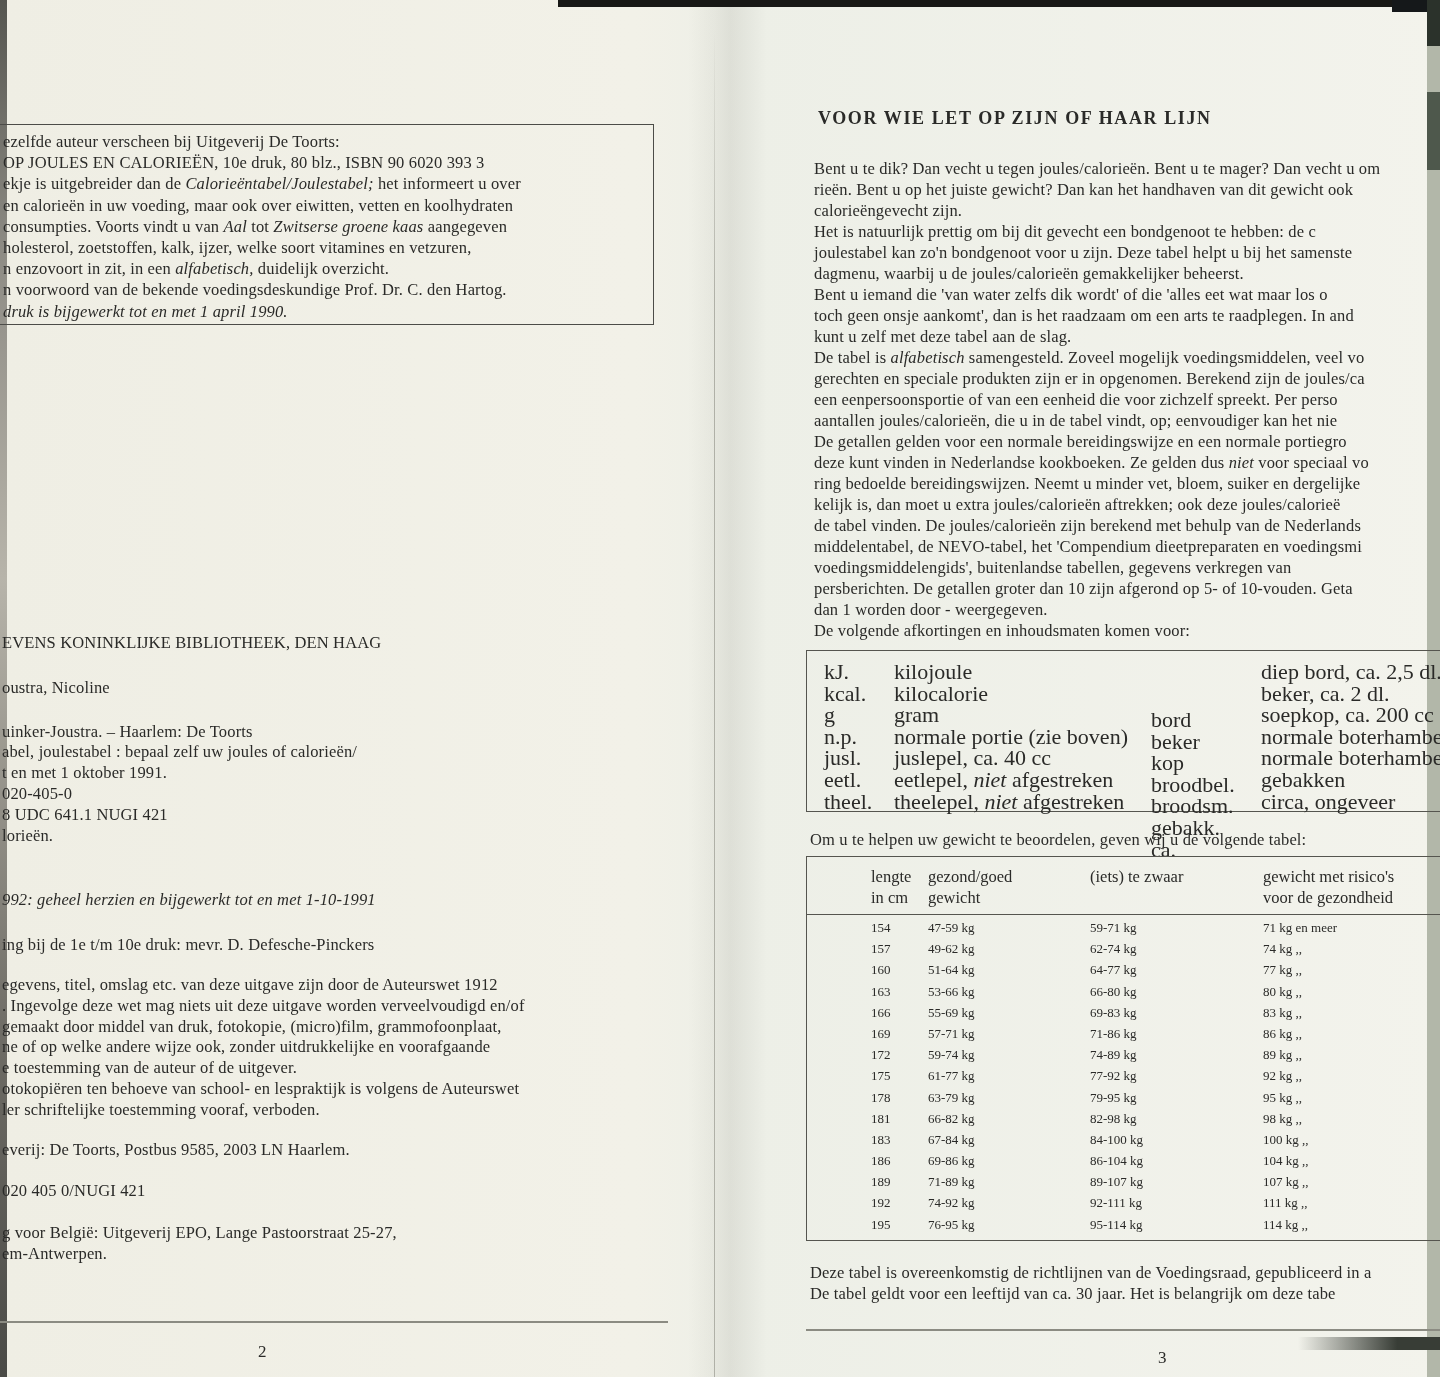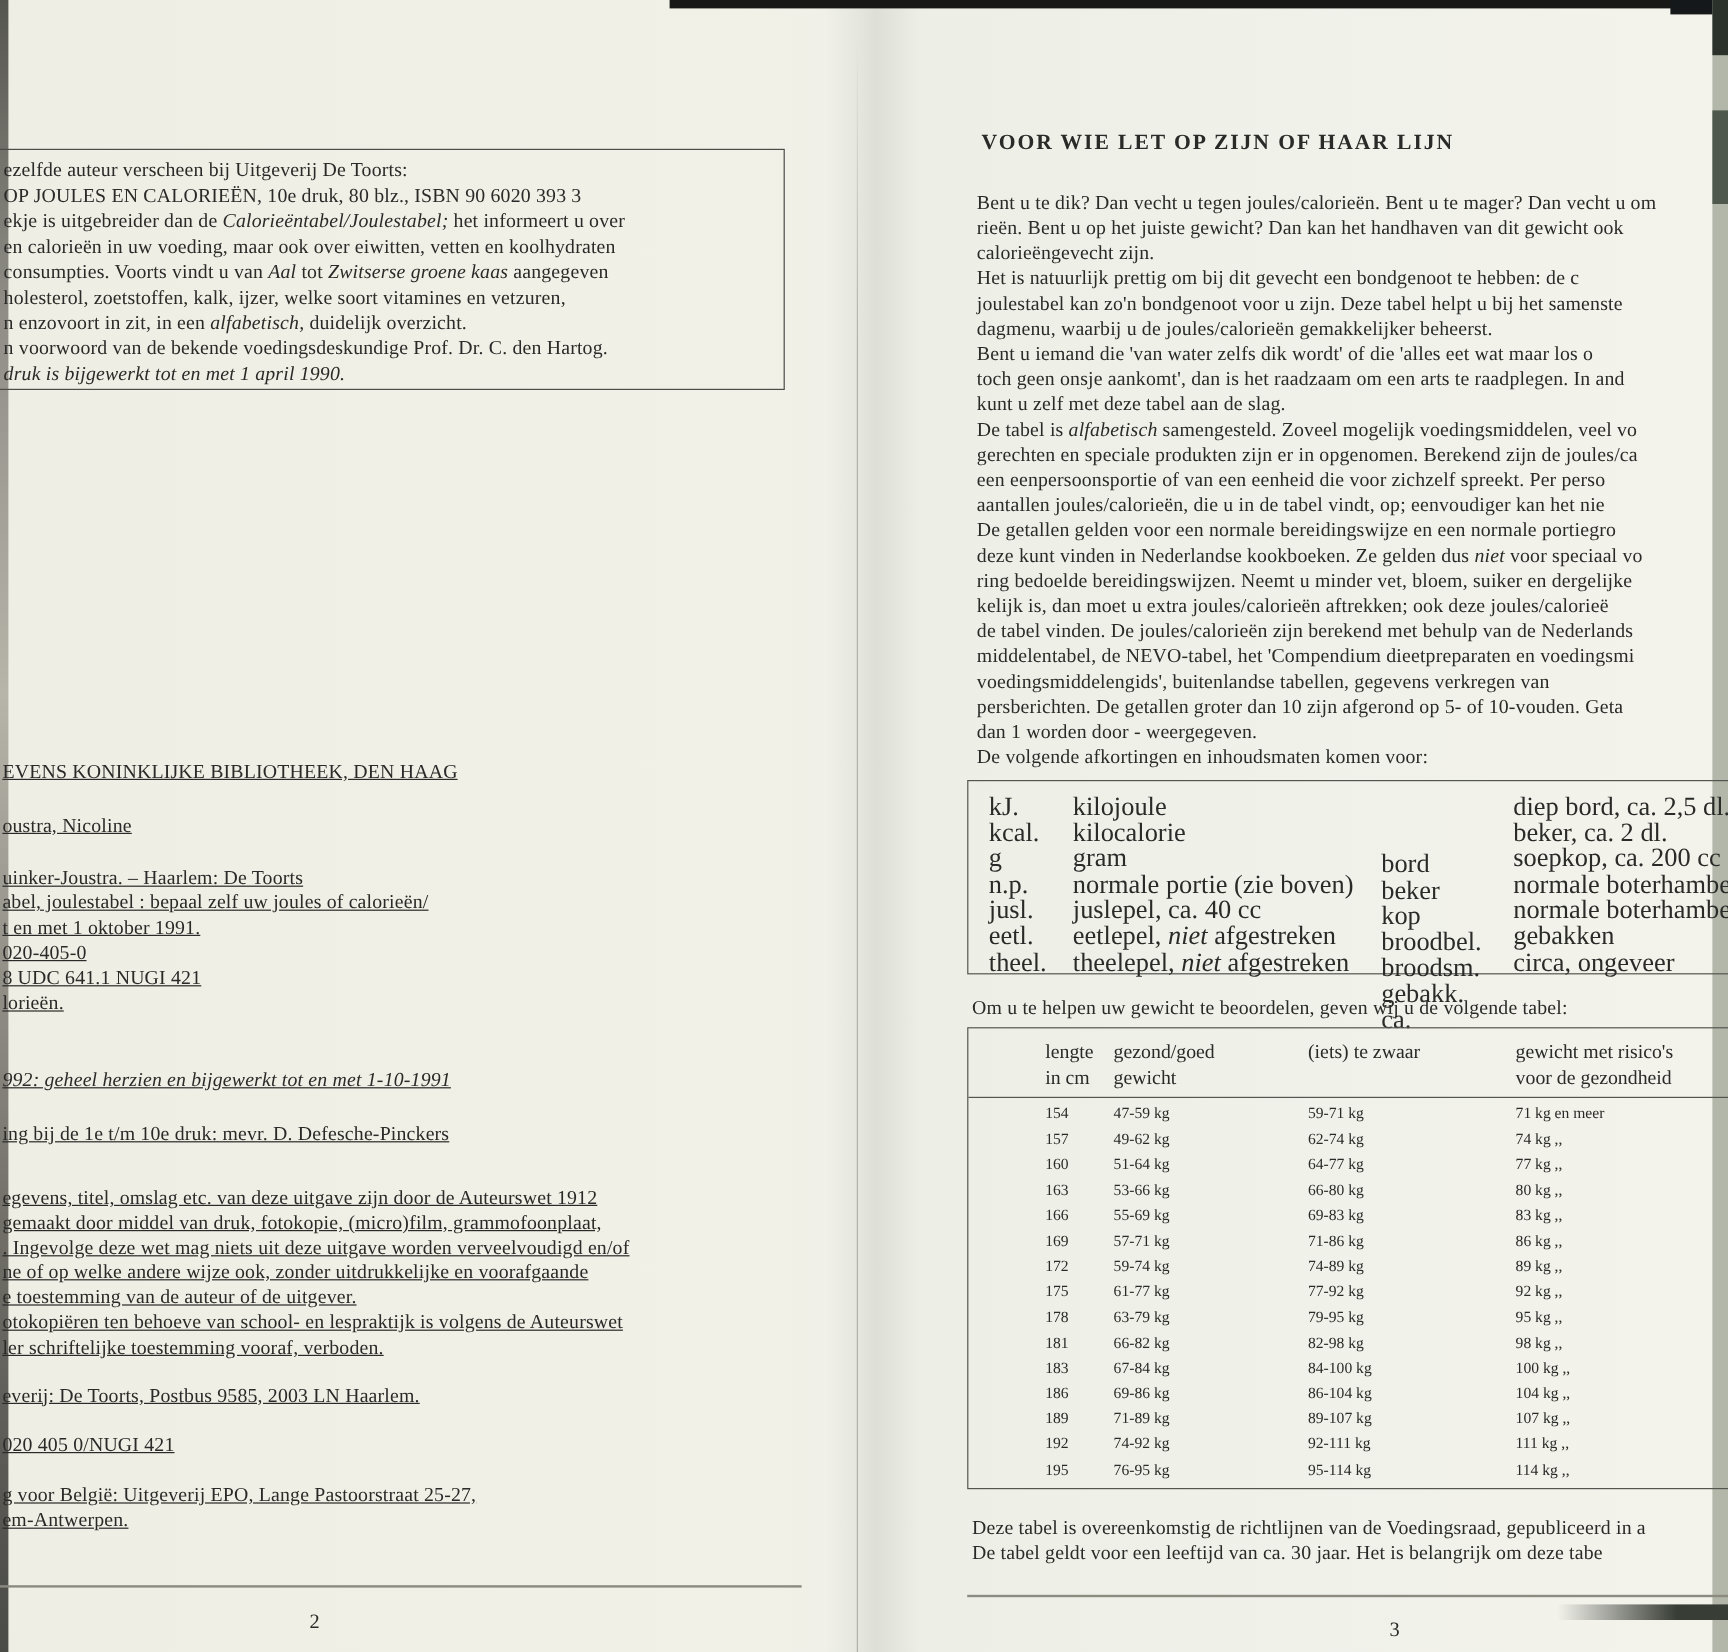--- a/index.html
+++ b/index.html
@@ -11,23 +11,23 @@
   }
   .line{white-space:nowrap;font-size:16.5px;line-height:20.8px;letter-spacing:0.15px;}
   .boxline{line-height:21.2px;}
   .introline{line-height:21px;}
   
   .promo-box{
     position:absolute;left:-10px;top:124px;width:650px;height:193px;
     border:1px solid #4c4c48;padding:6px 0 0 12px;background:transparent;
   }
   .colophon{position:absolute;left:2px;top:633px;width:660px;}
-  .grp{margin:0;text-decoration:underline;}
+  .grp{margin:0;}
   .mt24{margin-top:24px;}.mt23{margin-top:23px;}.mt44{margin-top:44px;}
-  .mt20{margin-top:32px;}.mt19{margin-top:19px;}.mt21{margin-top:21px;}
+  .mt20{margin-top:19px;}.mt19{margin-top:19px;}.mt21{margin-top:21px;}
   .rule-left{position:absolute;left:0;top:1321px;width:668px;height:1.5px;background:#8b8b82;}
   .pagenum-left{position:absolute;left:258px;top:1342px;font-size:17px;}
   
   .r-title{position:absolute;left:818px;top:108px;font-size:18px;font-weight:bold;letter-spacing:1.6px;white-space:nowrap;}
   .r-intro{position:absolute;left:814px;top:158px;width:700px;}
   .abbrev-box{
     position:absolute;left:806px;top:650px;width:720px;height:162px;
     border:1px solid #55554f;padding-top:8px;box-sizing:border-box;
   }
   .abbrev-row{display:flex;padding-left:17px;height:21.6px;}
@@ -112,22 +112,22 @@
 
     <div class="line"><i>992: geheel herzien en bijgewerkt tot en met 1-10-1991</i></div>
       </div>
     <div class="grp mt24">
 
         <div class="line">ing bij de 1e t/m 10e druk: mevr. D. Defesche-Pinckers</div>
       </div>
     <div class="grp mt20">
 
     <div class="line">egevens, titel, omslag etc. van deze uitgave zijn door de Auteurswet 1912</div>
+        <div class="line">. Ingevolge deze wet mag niets uit deze uitgave worden verveelvoudigd en/of</div>
         <div class="line">gemaakt door middel van druk, fotokopie, (micro)film, grammofoonplaat,</div>
-        <div class="line">. Ingevolge deze wet mag niets uit deze uitgave worden verveelvoudigd en/of</div>
         <div class="line">ne of op welke andere wijze ook, zonder uitdrukkelijke en voorafgaande</div>
         <div class="line">e toestemming van de auteur of de uitgever.</div>
         <div class="line">otokopiëren ten behoeve van school- en lespraktijk is volgens de Auteurswet</div>
         <div class="line">ler schriftelijke toestemming vooraf, verboden.</div>
       </div>
     <div class="grp mt19">
 
     <div class="line">everij: De Toorts, Postbus 9585, 2003 LN Haarlem.</div>
       </div>
     <div class="grp mt21">

